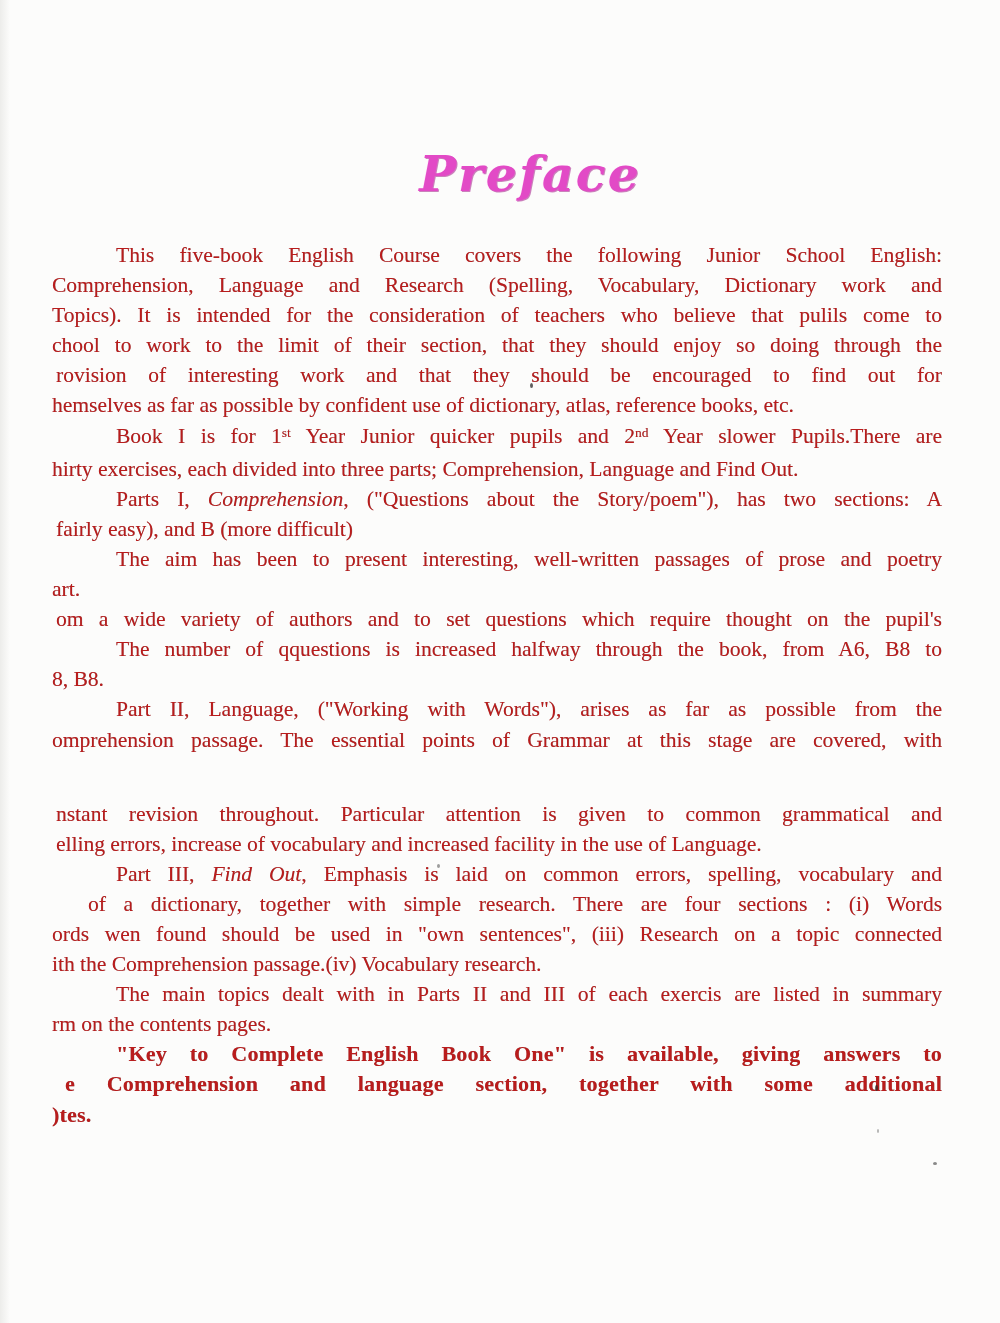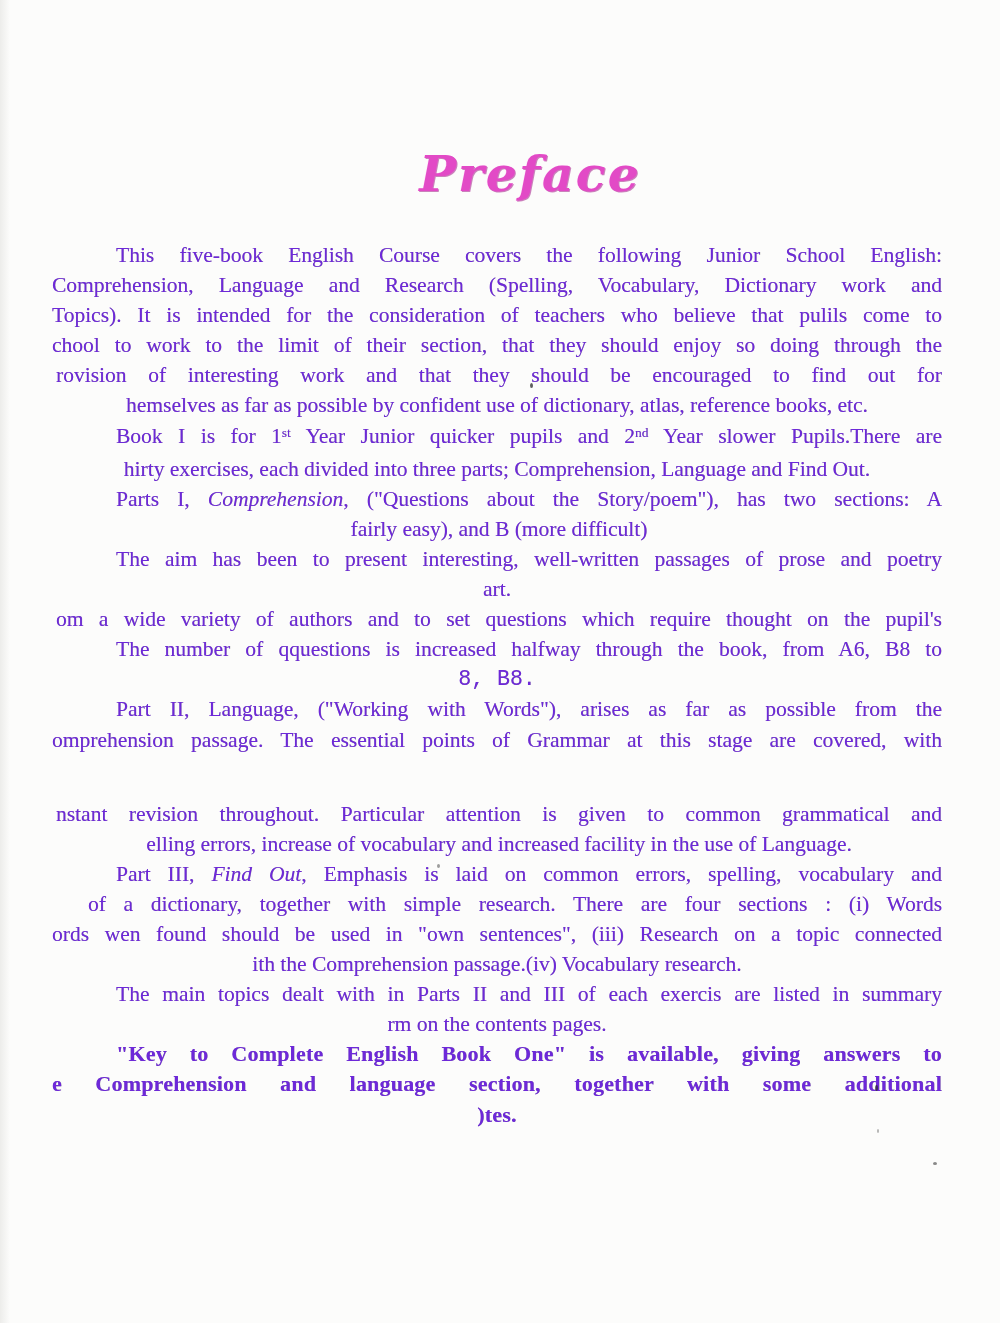--- a/index.html
+++ b/index.html
@@ -20,24 +20,24 @@
     font-size: 49px;
     letter-spacing: 2px;
     transform: translateX(30px);
     text-shadow: 1px 1px 0 rgba(160, 30, 135, 0.55), -0.5px -0.5px 0 rgba(255, 215, 248, 0.7);
   }
   .body-block {
     position: absolute;
     left: 52px; top: 240px; width: 890px;
     font-size: 21.5px;
     line-height: 30.1px;
-    color: #6d28d9;
+    color: #b91c1c;
     text-shadow: 0.2px 0.2px 0 rgba(0,0,0,0.35);
   }
-  .line { white-space: normal; text-align: center; }
+  .line { white-space: normal; }
   .line.just { text-align: justify; text-align-last: justify; }
   .line.bold { font-weight: 700; font-size: 22px; letter-spacing: 0.2px; }
   .it  { font-style: italic; }
   .sup { font-size: 0.62em; position: relative; top: -0.42em; }
   .artifact {
     position: absolute;
     background: #2a2a2a;
     border-radius: 50%;
   }
   .edge-shade {
@@ -62,33 +62,33 @@
     <div class="line just" style="text-indent: 4px;"><span>rovision of interesting work and that they should be encouraged to find out for</span></div>
     <div class="line" style="text-indent: 0px;"><span>hemselves as far as possible by confident use of dictionary, atlas, reference books, etc.</span></div>
     <div class="line just" style="text-indent: 64px;"><span>Book I is for 1</span><span class="sup">st</span><span> Year Junior quicker pupils and 2</span><span class="sup">nd</span><span> Year slower Pupils.There are</span></div>
     <div class="line" style="text-indent: 0px;"><span>hirty exercises, each divided into three parts; Comprehension, Language and Find Out.</span></div>
     <div class="line just" style="text-indent: 64px;"><span>Parts I, </span><span class="it">Comprehension</span><span>, ("Questions about the Story/poem"), has two sections: A</span></div>
     <div class="line" style="text-indent: 4px;"><span>fairly easy), and B (more difficult)</span></div>
     <div class="line just" style="text-indent: 64px;"><span>The aim has been to present interesting, well-written passages of prose and poetry</span></div>
     <div class="line" style="text-indent: 0px;"><span>art.</span></div>
     <div class="line just" style="text-indent: 4px;"><span>om a wide variety of authors and to set questions which require thought on the pupil's</span></div>
     <div class="line just" style="text-indent: 64px;"><span>The number of qquestions is increased halfway through the book, from A6, B8 to</span></div>
-    <div class="line" style="text-indent: 0px; font-family: Liberation Mono, monospace;"><span>8, B8.</span></div>
+    <div class="line" style="text-indent: 0px;"><span>8, B8.</span></div>
     <div class="line just" style="text-indent: 64px;"><span>Part II, Language, ("Working with Words"), arises as far as possible from the</span></div>
     <div class="line just" style="text-indent: 0px;"><span>omprehension passage. The essential points of Grammar at this stage are covered, with</span></div>
     <div class="line just" style="text-indent: 4px; margin-top: 44px;"><span>nstant revision throughout. Particular attention is given to common grammatical and</span></div>
     <div class="line" style="text-indent: 4px;"><span>elling errors, increase of vocabulary and increased facility in the use of Language.</span></div>
     <div class="line just" style="text-indent: 64px;"><span>Part III, </span><span class="it">Find Out</span><span>, Emphasis is laid on common errors, spelling, vocabulary and</span></div>
     <div class="line just" style="text-indent: 36px;"><span>of a dictionary, together with simple research. There are four sections : (i) Words</span></div>
     <div class="line just" style="text-indent: 0px;"><span>ords wen found should be used in "own sentences", (iii) Research on a topic connected</span></div>
     <div class="line" style="text-indent: 0px;"><span>ith the Comprehension passage.(iv) Vocabulary research.</span></div>
     <div class="line just" style="text-indent: 64px;"><span>The main topics dealt with in Parts II and III of each exercis are listed in summary</span></div>
     <div class="line" style="text-indent: 0px;"><span>rm on the contents pages.</span></div>
     <div class="line just bold" style="text-indent: 64px;"><span>"Key to Complete English Book One" is available, giving answers to</span></div>
-    <div class="line just bold" style="text-indent: 0px;"><span>e Comprehension and language section, together with some additional</span></div>
+    <div class="line just bold" style="text-indent: 0px; margin-left: 13px;"><span>e Comprehension and language section, together with some additional</span></div>
     <div class="line bold" style="text-indent: 0px;"><span>)tes.</span></div>
   </div>
 
 <div class="artifact" style="left: 530px; top: 383px; width: 3px; height: 5px; opacity: 0.75;"></div>
 <div class="artifact" style="left: 437px; top: 864px; width: 3px; height: 4px; opacity: 0.45;"></div>
 <div class="artifact" style="left: 875px; top: 1085px; width: 3px; height: 6px; opacity: 0.7;"></div>
 <div class="artifact" style="left: 877px; top: 1129px; width: 2px; height: 4px; opacity: 0.35;"></div>
 <div class="artifact" style="left: 933px; top: 1162px; width: 4px; height: 3px; opacity: 0.55;"></div>
 
 </body></html>

